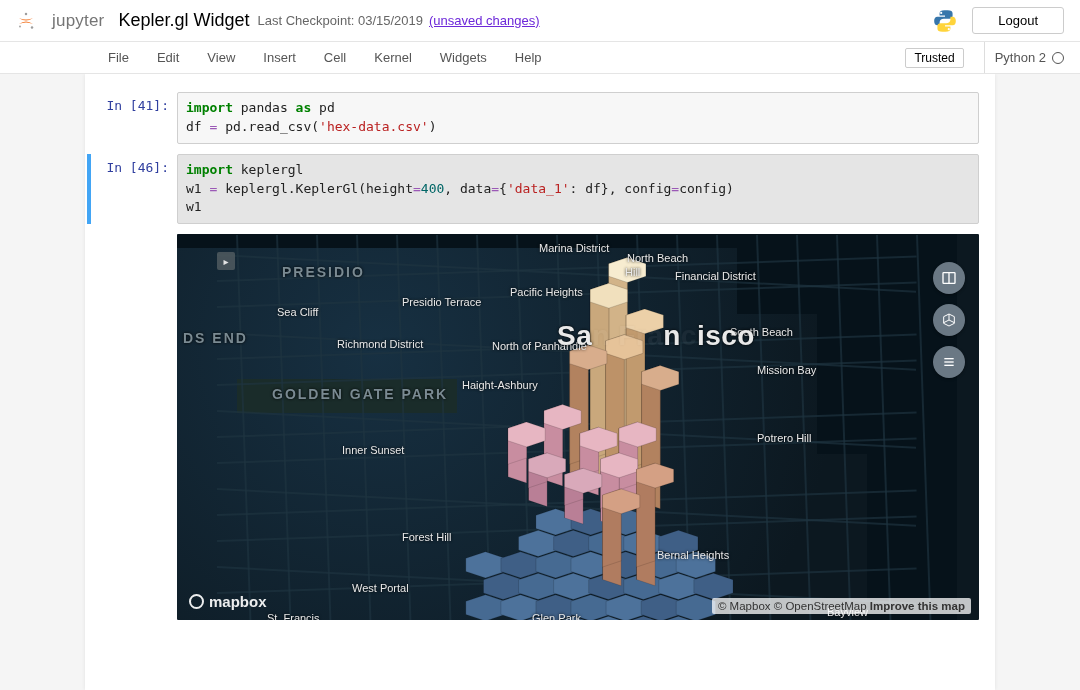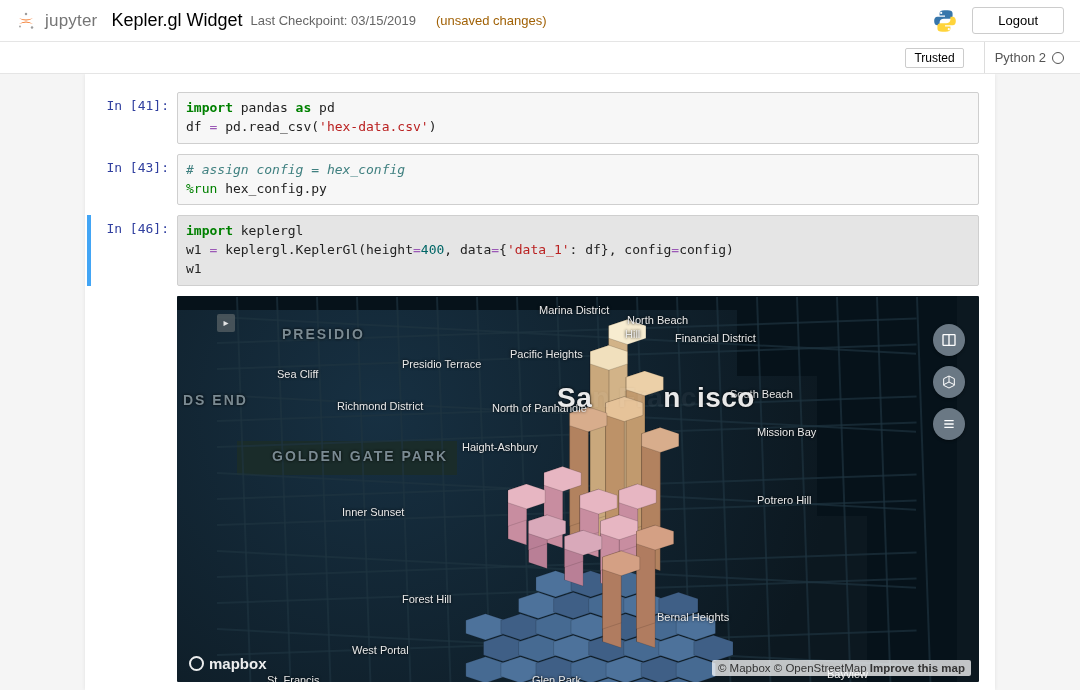--- a/index.html
+++ b/index.html
@@ -1,24 +1,24 @@
 <!DOCTYPE html>
 <html><head>
 <meta charset="utf-8">
 <style>
   * { box-sizing: border-box; margin: 0; padding: 0; }
   body { font-family: "Helvetica Neue", Helvetica, Arial, sans-serif; background: #f5f5f5; color: #333; font-size: 14px; }
   .page { width: 1080px; height: 690px; margin: 0 auto; background: #fff; display: flex; flex-direction: column; }
   .header { display: flex; align-items: center; padding: 6px 16px; border-bottom: 1px solid #e5e5e5; height: 42px; }
-  .jupyter-logo { display: flex; align-items: center; gap: 9px; margin-right: 12px; }
+  .jupyter-logo { display: flex; align-items: center; gap: 16px; margin-right: 12px; }
   .jupyter-logo-icon { width: 20px; height: 20px; }
   .jupyter-wordmark { font-size: 17px; color: #757575; letter-spacing: 0.2px; }
   .notebook-title { font-size: 18px; color: #000; margin-left: 2px; margin-right: 6px; }
   .checkpoint { font-size: 13px; color: #666; margin-left: 2px; }
-  .unsaved { font-size: 13px; color: #a16207; margin-left: 20px; }
+  .unsaved { font-size: 13px; color: #6d28d9; margin-left: 6px; text-decoration: underline; }
   .header-spacer { flex: 1; }
   .python-logo { width: 26px; height: 26px; margin-right: 14px; }
   .logout-btn { background: #fff; border: 1px solid #ccc; border-radius: 3px; padding: 5px 25px; font-size: 13px; cursor: pointer; }
   .menubar { display: flex; align-items: center; padding: 0 16px; border-bottom: 1px solid #e5e5e5; height: 32px; background: #fff; font-size: 13px; color: #555; }
   .menubar .menu-left { display: flex; gap: 0; margin-left: 78px; }
   .menu-item { padding: 6px 14px; cursor: pointer; }
   .menubar-spacer { flex: 1; }
   .trusted-btn { background: #fff; border: 1px solid #ccc; border-radius: 2px; padding: 2px 8px; font-size: 12px; margin-right: 20px; }
   .kernel-indicator { display: flex; align-items: center; gap: 6px; font-size: 13px; padding-left: 10px; border-left: 1px solid #ddd; height: 100%; }
   .kernel-circle { width: 12px; height: 12px; border: 1.5px solid #555; border-radius: 50%; }
@@ -80,39 +80,44 @@
     <svg class="python-logo" viewBox="0 0 48 48">
       <path d="M23 4c-6 0-9 2-9 6v4h10v2H10c-4 0-6 3-6 8s2 8 6 8h4v-5c0-4 3-7 8-7h10c4 0 6-2 6-6V10c0-4-3-6-9-6h-6z" fill="#3776AB"></path>
       <circle cx="17" cy="9" r="2" fill="#fff"></circle>
       <path d="M25 44c6 0 9-2 9-6v-4H24v-2h14c4 0 6-3 6-8s-2-8-6-8h-4v5c0 4-3 7-8 7H16c-4 0-6 2-6 6v4c0 4 3 6 9 6h6z" fill="#FFD43B"></path>
       <circle cx="31" cy="39" r="2" fill="#fff"></circle>
     </svg>
     <button class="logout-btn">Logout</button>
   </div>
 
   <div class="menubar">
+    <div class="menu-left" id="menu-left">
+        <span class="menu-item">File</span>
+        <span class="menu-item">Edit</span>
+        <span class="menu-item">View</span>
+        <span class="menu-item">Insert</span>
+        <span class="menu-item">Cell</span>
+        <span class="menu-item">Kernel</span>
+        <span class="menu-item">Widgets</span>
+        <span class="menu-item">Help</span>
+      </div>
     <div class="menubar-spacer"></div>
     <button class="trusted-btn">Trusted</button>
     <div class="kernel-indicator">
       <span>Python 2</span>
       <span class="kernel-circle"></span>
     </div>
   </div>
 
   <div class="notebook-body">
     <div class="notebook-inner" id="cells">
         <div class="cell">
           <div class="prompt">In [41]:</div>
           <div class="input-area"><span class="kw">import </span><span>pandas </span><span class="kw">as </span><span>pd</span><span>
 </span><span>df </span><span class="op">= </span><span>pd.read_csv(</span><span class="str">'hex-data.csv'</span><span>)</span></div>
-        </div>
-        <div class="cell">
-          <div class="prompt">In [43]:</div>
-          <div class="input-area"><span class="cm"># assign config = hex_config</span><span>
-</span><span class="mg">%</span><span class="mg">run </span><span>hex_config.py</span></div>
         </div>
         <div class="cell selected">
           <div class="prompt">In [46]:</div>
           <div class="input-area"><span class="kw">import </span><span>keplergl</span><span>
 </span><span>w1 </span><span class="op">= </span><span>keplergl.KeplerGl(height</span><span class="op">=</span><span class="num">400</span><span>, data</span><span class="op">=</span><span>{</span><span class="str">'data_1'</span><span>: df}, config</span><span class="op">=</span><span>config)</span><span>
 </span><span>w1</span></div>
         </div>
         <div class="output-wrap">
           <div class="map-container">
             <div class="map-bg"></div>

